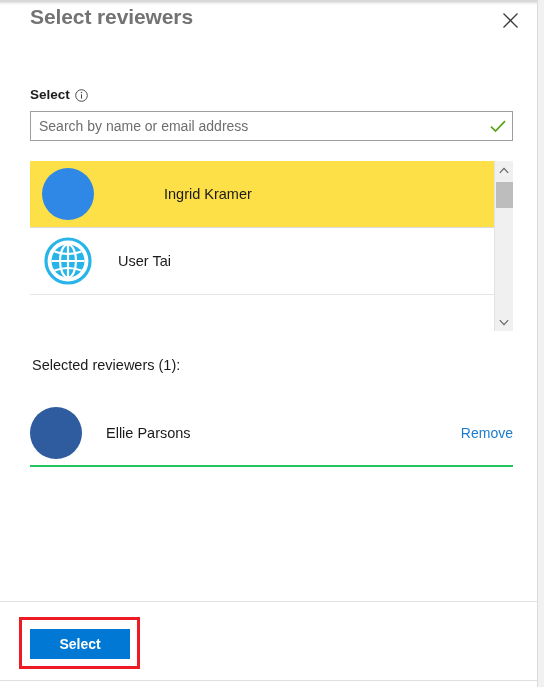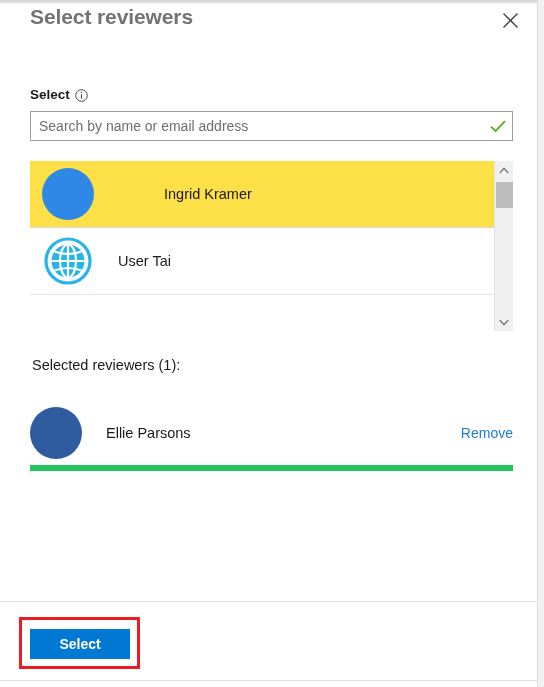--- a/index.html
+++ b/index.html
@@ -194,21 +194,21 @@
   #selected-list {
     position: absolute;
     left: 30px; top: 400px;
     width: 483px;
   }
   .selected-row {
     position: relative;
     height: 64px;
     display: flex;
     align-items: center;
-    border-bottom: 6px solid #22c55e;
+    border-bottom: 2px solid #22c55e;
   }
   .selected-name {
     font-size: 14.5px;
     color: #1b1b1b;
     margin-left: 24px;
     white-space: nowrap;
   }
   .remove-link {
     position: absolute;
     right: 0;

